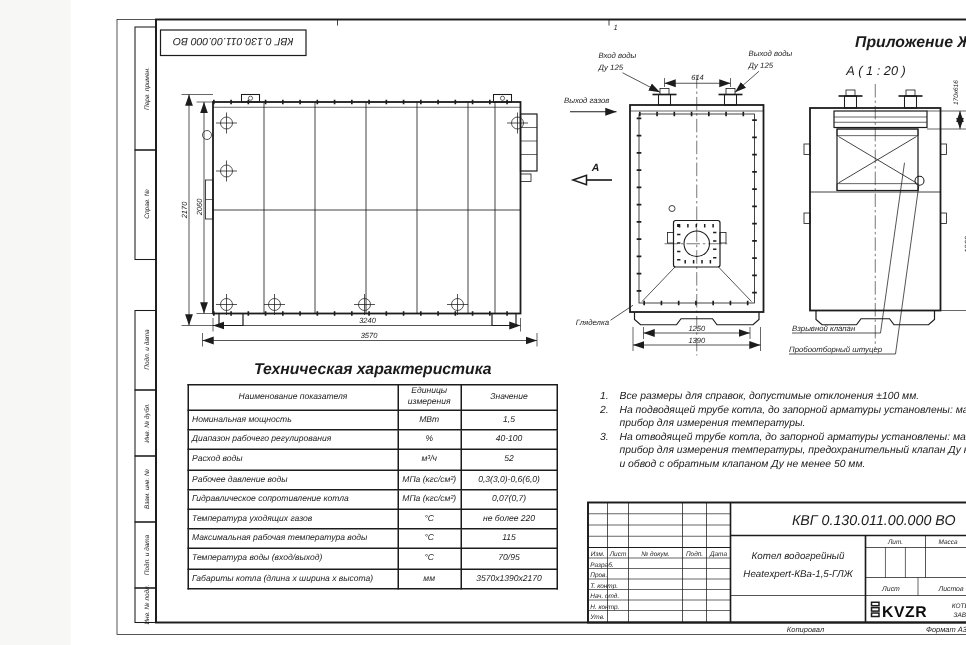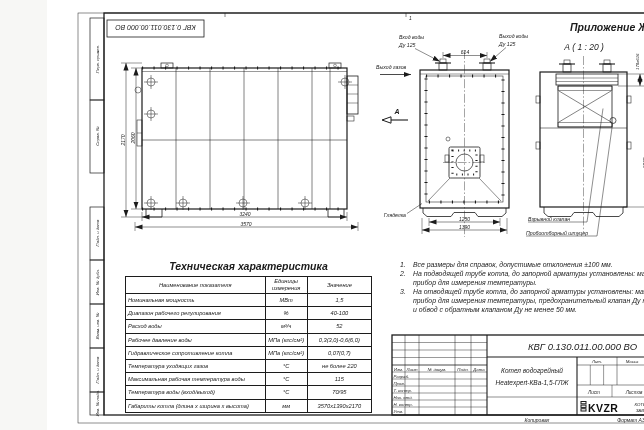--- a/index.html
+++ b/index.html
@@ -21,21 +21,21 @@
   .t55{font-size:5.5px}.t65{font-size:6.5px}.t70{font-size:7px}.t85{font-size:8.5px}
   .t95{font-size:9.5px}.t105{font-size:10.5px;font-weight:bold}
   .bold{font-weight:bold}
   .logo{font-weight:bold;font-style:normal;font-size:10.5px;letter-spacing:.4px;fill:#0d0d0d}
 
   .notes{position:absolute;left:353px;top:261px;width:282px;font-size:6.9px;font-style:italic;line-height:1.3;}
   .note{display:flex;}
   .note-num{width:13px;flex:0 0 13px;}
   .note-text{flex:1;}
 
-  .spec{position:absolute;left:78px;top:260px;width:247px;}
+  .spec{position:absolute;left:78px;top:240px;width:247px;}
   .spec-title{text-align:center;font-size:10.5px;font-style:italic;font-weight:bold;margin-bottom:4px;}
   .spec table{width:100%;border-collapse:collapse;table-layout:fixed;}
   .spec th,.spec td{border:.7px solid #1c1c1c;font-size:5.7px;font-style:italic;font-weight:normal;
       padding:0 2px;height:12.2px;overflow:hidden;white-space:nowrap;}
   .spec th{height:16px;text-align:center;white-space:normal;line-height:1.15;}
   .spec td.c{text-align:center;}
   .col-name{width:139px}.col-units{width:42px}.col-val{width:64px}
 </style>
 </head>
 <body>

